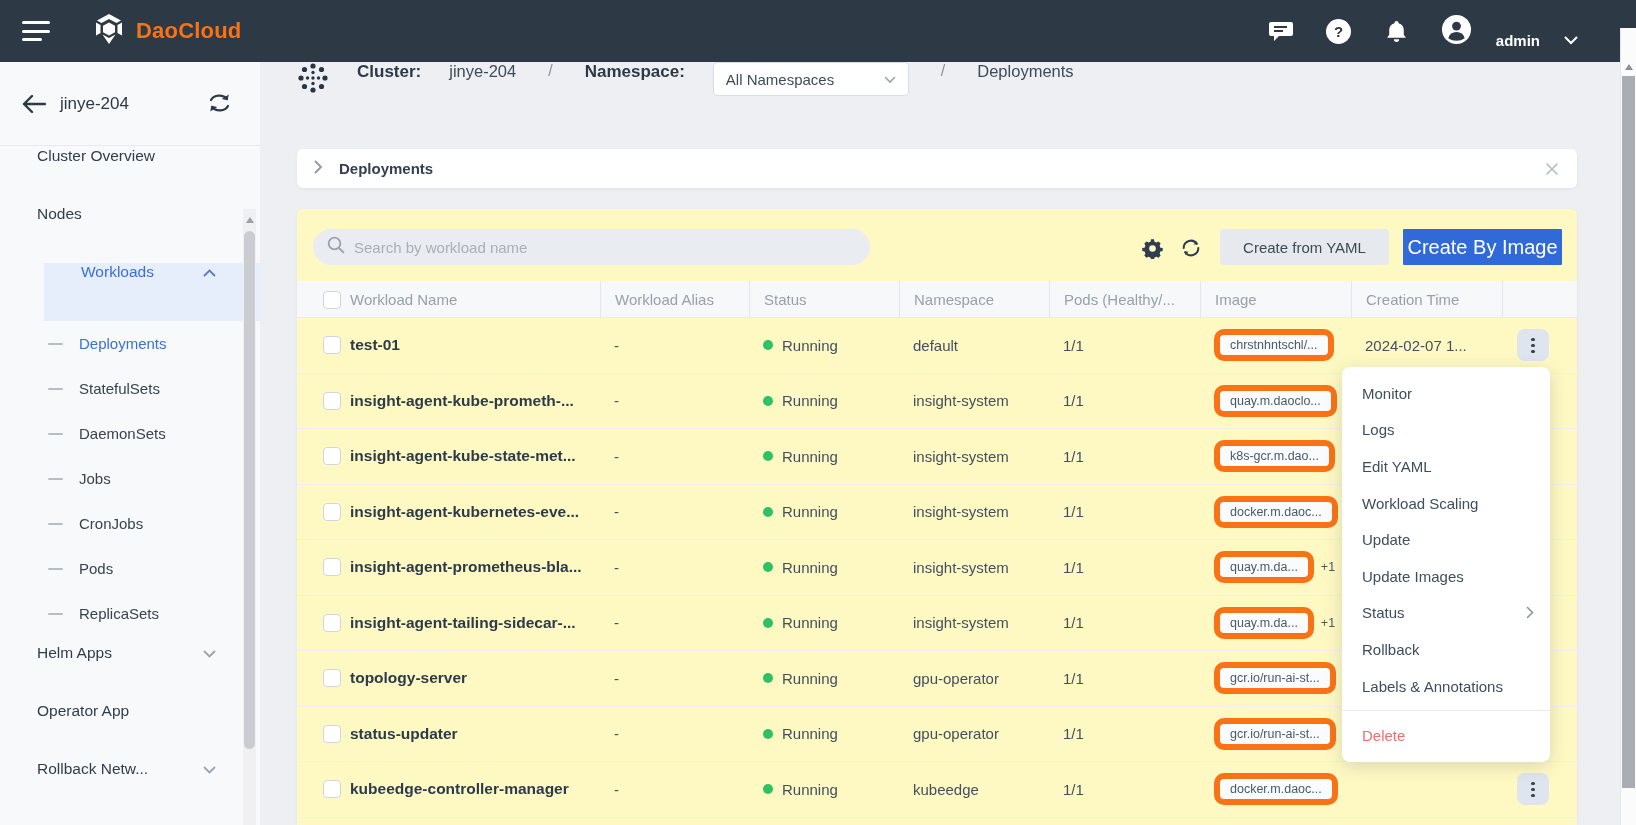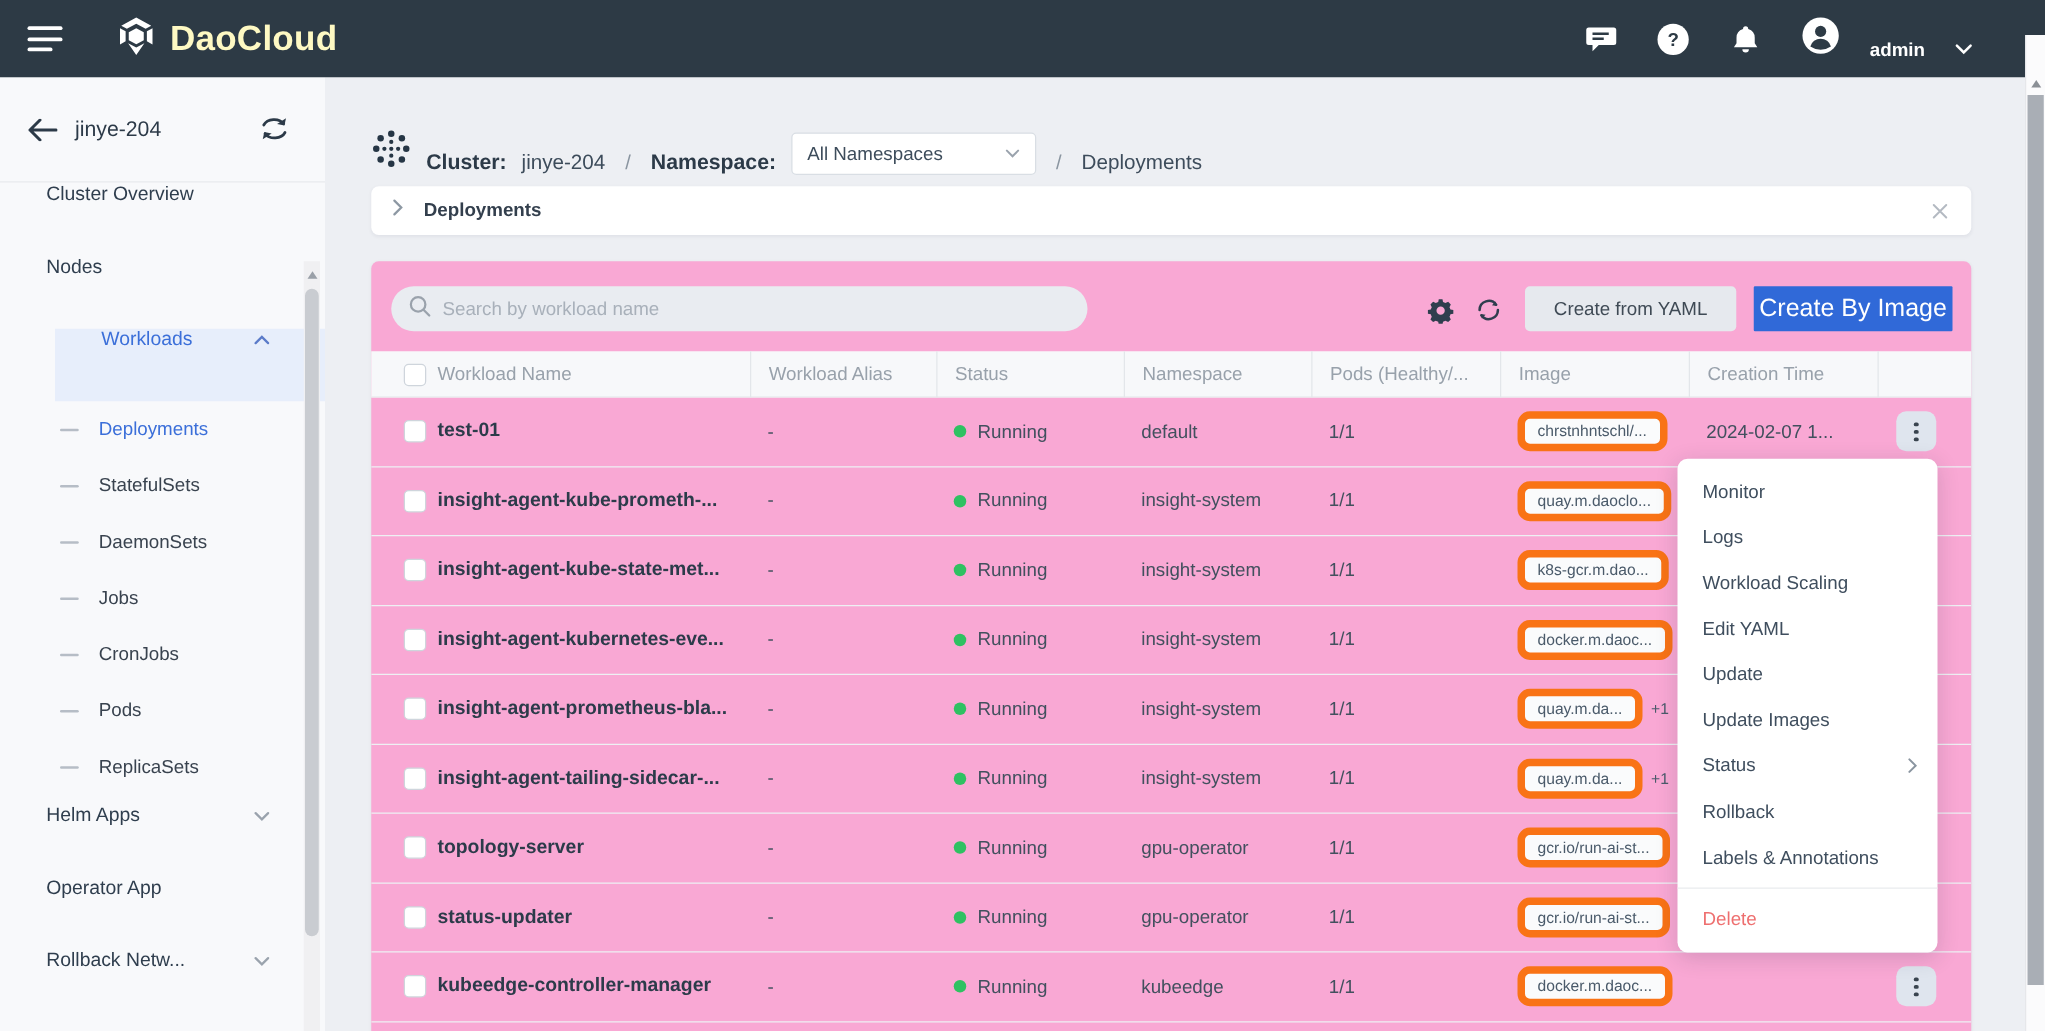--- a/index.html
+++ b/index.html
@@ -5,21 +5,21 @@
   * { margin:0; padding:0; box-sizing:border-box; }
   html,body { width:1636px; height:825px; font-family:"Liberation Sans","DejaVu Sans",sans-serif; background:#edeff3; overflow:hidden; }
   .page { position:relative; width:1636px; height:825px; overflow:hidden; }
 
   
   .topbar { position:absolute; top:0; left:0; width:1636px; height:62px; background:#2d3a45; display:flex; align-items:center; }
   .hamburger { margin-left:22px; width:28px; height:20px; display:flex; flex-direction:column; justify-content:space-between; cursor:pointer; }
   .hamburger span { display:block; height:3px; border-radius:2px; background:#fff; }
   .hamburger span:nth-child(3){ width:72%; }
   .brand { display:flex; align-items:center; margin-left:42px; }
-  .brand-name { color:#fef9c3; font-size:28px; font-weight:bold; margin-left:10px; letter-spacing:.2px; }
+  .brand-name { color:#f97316; font-size:22px; font-weight:bold; margin-left:10px; letter-spacing:.2px; }
   .topbar-right { margin-left:auto; display:flex; align-items:center; gap:30px; padding-right:58px; }
   .top-icon { width:28px; height:28px; display:flex; align-items:center; justify-content:center; cursor:pointer; }
   .admin-wrap { display:flex; align-items:flex-end; gap:24px; cursor:pointer;font-weight:bold; }
   .admin-name { color:#fff; font-size:15px; }
 
   
   .sidebar { position:absolute; top:62px; left:0; width:260px; bottom:0; background:#f8f9fb; }
   .side-head { position:relative; height:84px; border-bottom:1px solid #e8eaee; display:flex; align-items:center; }
   .back-btn { margin-left:22px; cursor:pointer; display:flex; }
   .cluster-name { margin-left:14px; font-size:17px; color:#2c3a48; }
@@ -39,33 +39,33 @@
   .side-scroll .thumb { position:absolute; top:22px; left:1px; width:11px; height:518px; background:#c9ccd1; border-radius:6px; }
 
   
   .page-scroll { position:absolute; top:28px; right:0; width:16px; bottom:0; background:#fbfbfc; border-left:1px solid #e6e7ea; }
   .page-scroll .arr-up { position:absolute; top:36px; left:4px; width:0; height:0; border-left:4px solid transparent; border-right:4px solid transparent; border-bottom:6px solid #8b9096; }
   .page-scroll .thumb { position:absolute; top:48px; left:1px; width:13px; height:712px; background:#a9aeb5; }
 
   
   .main { position:absolute; top:62px; left:260px; right:16px; bottom:0; background:#edeff3; }
 
-  .breadcrumb { position:absolute; top:0; left:37px; height:78px; display:flex; align-items:flex-end; gap:12px; }
+  .breadcrumb { position:absolute; top:0; left:37px; height:78px; display:flex; align-items:flex-start; gap:28px; }
   .bc-label { font-size:17px; font-weight:bold; color:#2c3a48; }
   .bc-value { font-size:16.5px; color:#3d4c5b; }
   .bc-sep { font-size:16px; color:#8a95a0; margin:0 4px; }
   .ns-select { width:196px; height:34px; background:#fff; border:1px solid #d9dee4; border-radius:4px; display:flex; align-items:center; padding:0 12px; cursor:pointer; }
   .ns-select .val { font-size:15px; color:#3d4c5b; flex:1; }
 
   .collapse-bar { position:absolute; top:87px; left:37px; width:1280px; height:39px; background:#fff; border-radius:6px; box-shadow:0 1px 3px rgba(30,40,60,.06); display:flex; align-items:center; }
   .collapse-bar .chev-r { margin-left:17px; }
   .collapse-bar .title { margin-left:16px; font-size:15px; font-weight:bold; color:#333f4d; }
   .collapse-bar .close { margin-left:auto; margin-right:18px; cursor:pointer; display:flex; }
 
-  .card { position:absolute; top:147px; left:37px; width:1280px; bottom:0; background:#f9a8d4; border-radius:6px 6px 0 0; box-shadow:0 1px 3px rgba(30,40,60,.06); }
+  .card { position:absolute; top:147px; left:37px; width:1280px; bottom:0; background:#fef9c3; border-radius:6px 6px 0 0; box-shadow:0 1px 3px rgba(30,40,60,.06); }
 
   .toolbar { position:absolute; top:20px; left:0; right:0; height:36px; }
   .search-pill { position:absolute; left:16px; top:0; width:557px; height:36px; background:#e9ecf1; border-radius:18px; display:flex; align-items:center; padding:0 14px; }
   .search-pill input { border:none; outline:none; background:transparent; font-size:15px; color:#3d4c5b; width:100%; margin-left:9px; font-family:inherit; }
   .search-pill input::placeholder { color:#a8b0ba; }
   .tool-icon { position:absolute; top:7px; width:24px; height:24px; display:flex; align-items:center; justify-content:center; cursor:pointer; }
   .gear-pos { left:843px; } .refresh-pos { left:882px; }
   .btn-yaml { position:absolute; left:923px; top:0; width:169px; height:36px; background:#e6e9ee; border:none; border-radius:4px; font-size:15px; color:#3f4a55; font-family:inherit; cursor:pointer; }
   .btn-image { position:absolute; left:1106px; top:0; width:159px; height:36px; background:#3069d8; border:none; border-radius:1px; font-size:20px; color:#fff; font-family:inherit; cursor:pointer; }
 
@@ -538,22 +538,22 @@
             </div>
         </div>
 
       </div>
     </div>
   </div>
 
   <div class="ctx-menu">
     <div class="ctx-item">Monitor</div>
     <div class="ctx-item">Logs</div>
+    <div class="ctx-item">Edit YAML</div>
     <div class="ctx-item">Workload Scaling</div>
-    <div class="ctx-item">Edit YAML</div>
     <div class="ctx-item">Update</div>
     <div class="ctx-item">Update Images</div>
     <div class="ctx-item">
       <span>Status</span>
       <span class="sub-arrow">
           <svg width="8" height="13" viewBox="0 0 8 13">
             <polyline points="1.5,1.5 6.5,6.5 1.5,11.5" fill="none" stroke="#8a95a0" stroke-width="1.6" stroke-linecap="round"></polyline>
           </svg>
         </span>
     </div>

